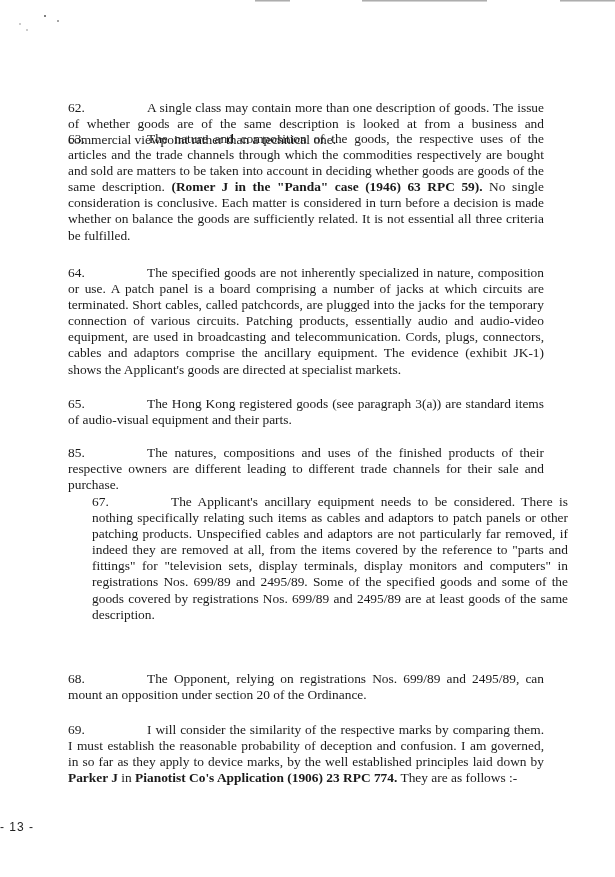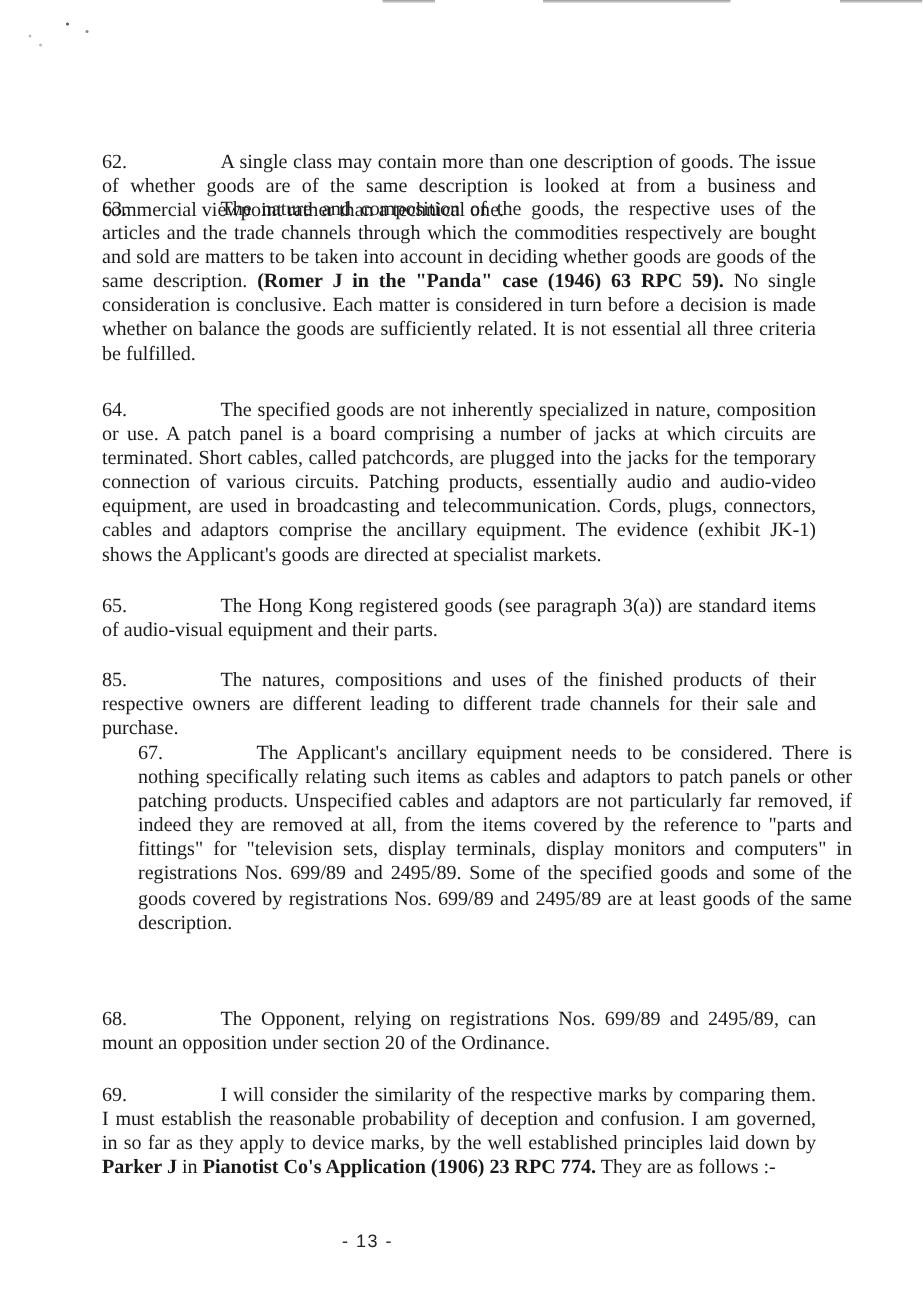--- a/index.html
+++ b/index.html
@@ -46,21 +46,20 @@
     .para .num {
       display: inline-block;
       width: 79px;
     }
     .para b { font-weight: bold; }
     .page-number {
       position: absolute;
       left: 0;
       width: 490px;
       top: 820px;
-      text-align: center;
       font-family: "Liberation Sans", "DejaVu Sans", sans-serif;
       font-size: 12px;
       color: #222;
       letter-spacing: 1px;
     }
   </style>
 </head>
 <body>
 
 <div class="scan-edge" style="left:255px;width:35px;"></div>

